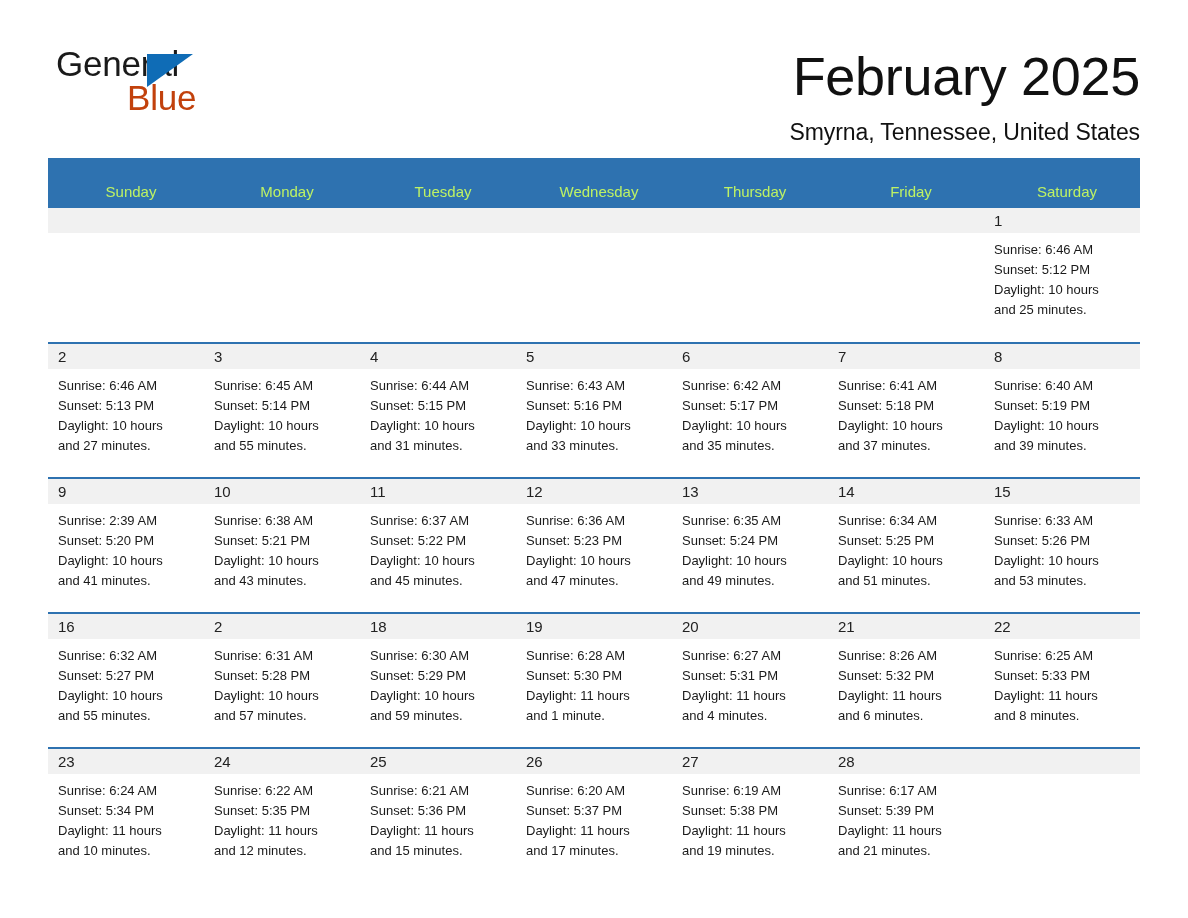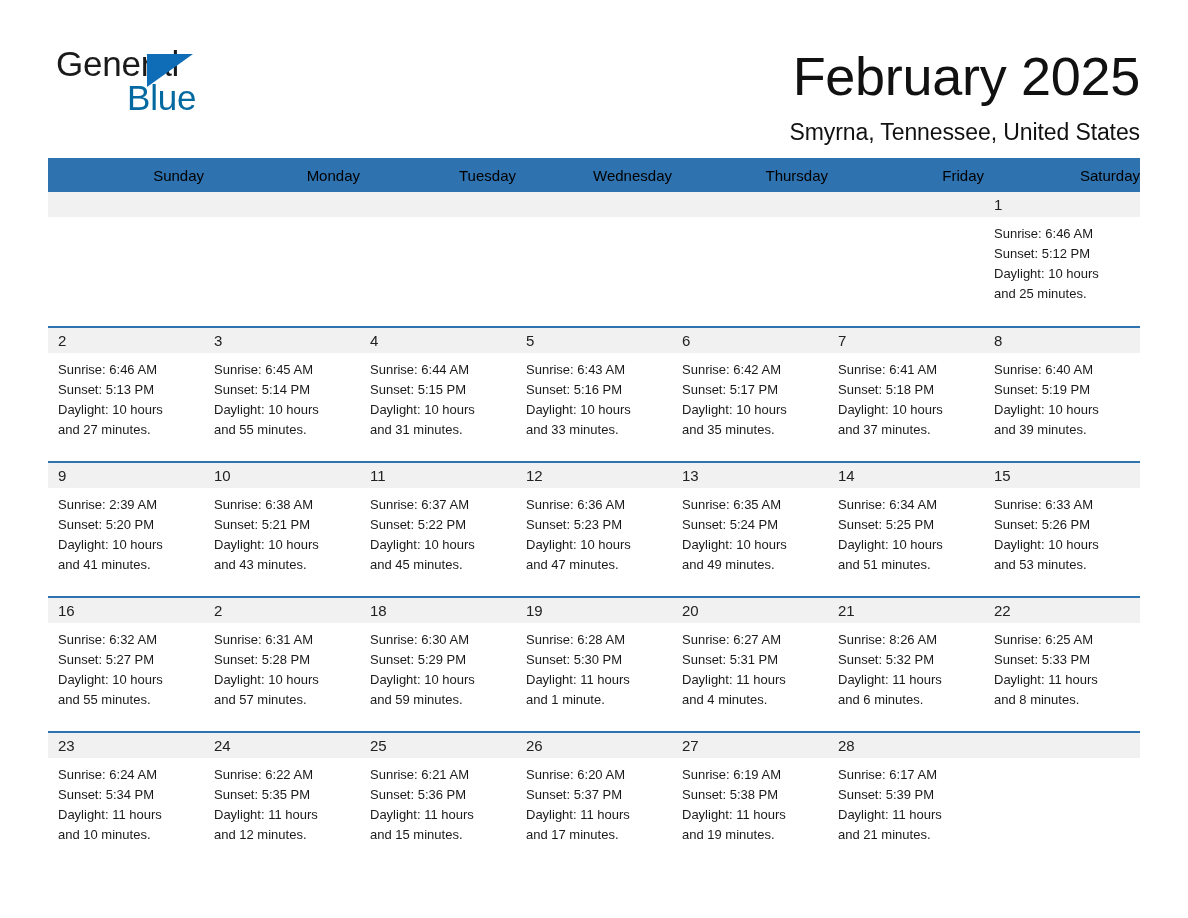--- a/index.html
+++ b/index.html
@@ -49,21 +49,21 @@
     width: 0;
     height: 0;
     border-left: 46px solid #0f6cb6;
     border-bottom: 33px solid transparent;
   }
   .logo-blue {
     position: absolute;
     left: 79px;
     top: 34px;
     font-size: 35px;
-    color: #0369a1;
+    color: #c2410c;
     letter-spacing: -0.2px;
   }
 
   .titles {
     text-align: right;
     padding-top: 2px;
   }
   .month-title {
     font-size: 54px;
     font-weight: normal;
@@ -82,25 +82,25 @@
   
   .calendar {
     width: 1092px;
     margin-top: 48px;
     border-collapse: collapse;
     table-layout: fixed;
   }
 
   .calendar thead th {
     background: #2e72b0;
-    color: #000000;
+    color: #bef264;
     font-size: 15px;
     font-weight: normal;
-    text-align: right;
-    padding: 9px 0 8px 10px;
+    text-align: center;
+    padding: 25px 0 8px 10px;
     height: 29px;
   }
 
   .calendar td {
     vertical-align: top;
     padding: 0;
     border-top: 2px solid #2e72b0;
     width: 156px;
     height: 135px;
   }

